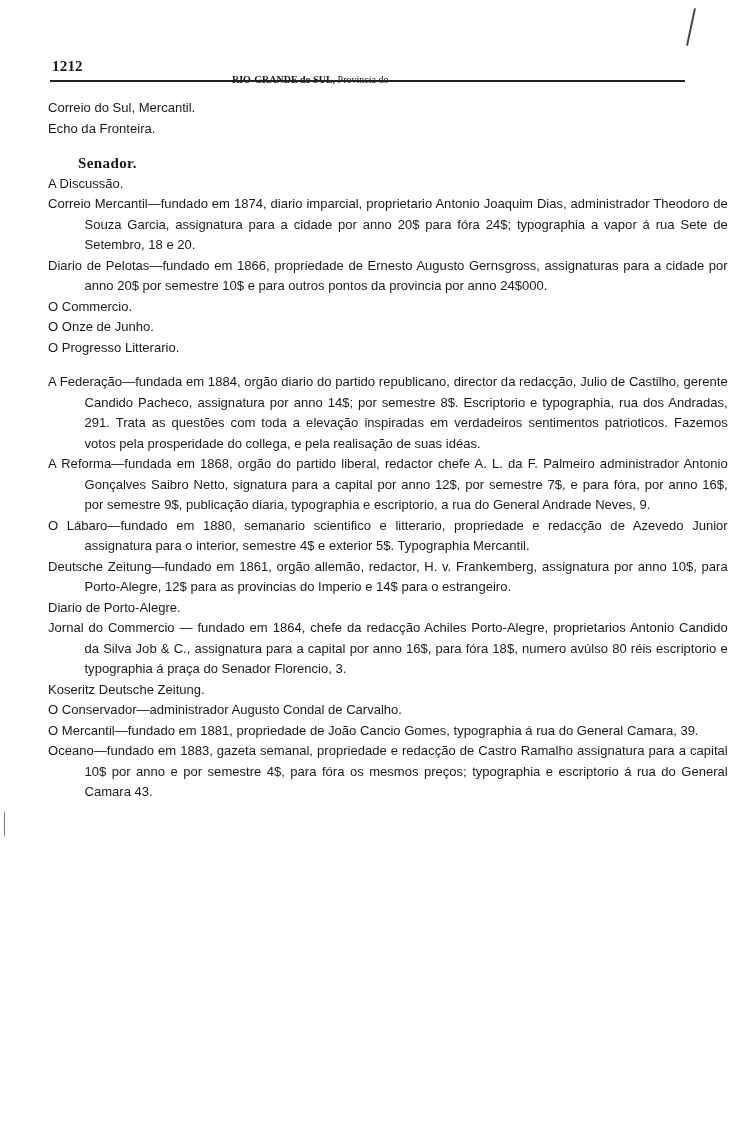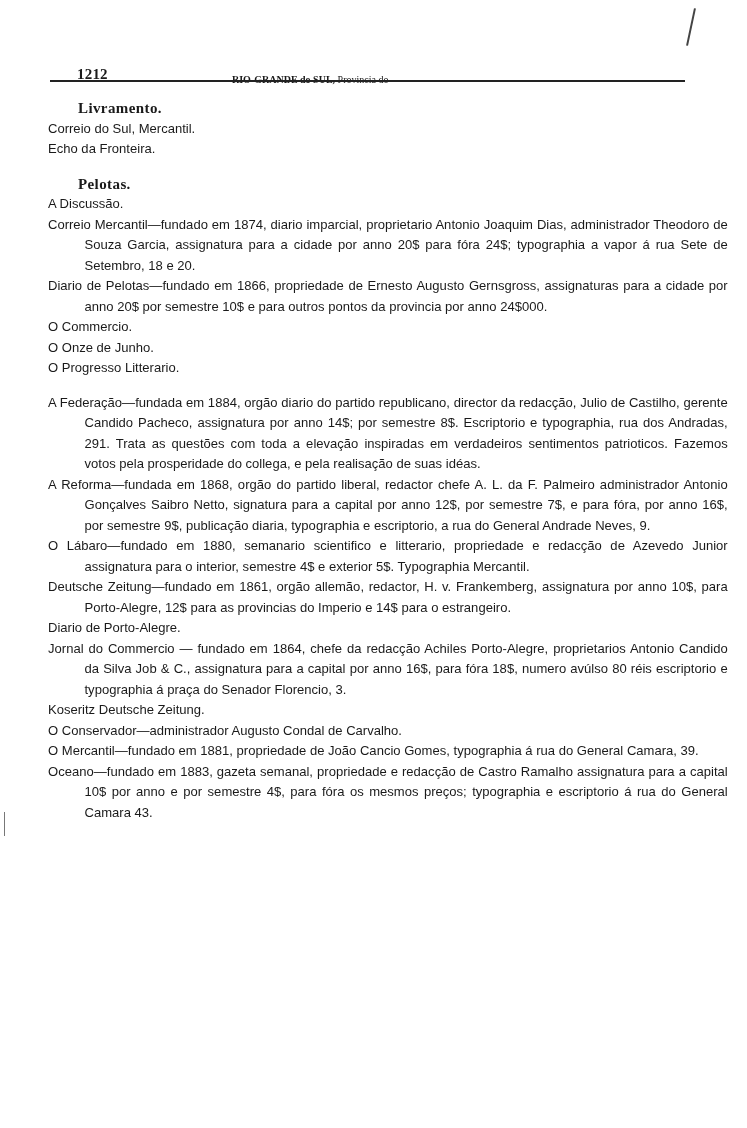--- a/index.html
+++ b/index.html
@@ -6,21 +6,21 @@
   body {
     width: 747px; height: 1128px; background: #ffffff; position: relative; overflow: hidden;
     font-family: "Liberation Sans Narrow", "Liberation Sans", sans-serif;
     color: #1a1a1a;
   }
   .page { position: absolute; left: 0; top: 0; width: 747px; height: 1128px; }
   .header {
     position: absolute; left: 52px; top: 58px; width: 630px; height: 22px;
     font-family: "Liberation Serif", serif;
   }
-  .page-num { position: absolute; left: 0; top: 8px; font-size: 15px; font-weight: bold; letter-spacing: 0.2px; margin-left: 25px; }
+  .page-num { position: absolute; left: 0; top: 0; font-size: 15px; font-weight: bold; letter-spacing: 0.2px; }
   .running-title { position: absolute; left: 180px; top: 16px; font-size: 10px; white-space: nowrap; }
   .running-title b { font-weight: bold; }
   .rule { position: absolute; left: 50px; top: 80px; width: 635px; height: 2px; background: #222; }
   .stray-mark { position: absolute; left: 690px; top: 8px; width: 2px; height: 38px; background:#444; transform: rotate(12deg); }
   .margin-mark { position: absolute; left: 4px; top: 812px; width: 1px; height: 24px; background:#777; }
 
   .content { position: absolute; left: 48px; top: 98px; width: 650px; font-size: 13.6px; line-height: 20.5px; }
   .section-title {
     font-family: "Liberation Serif", serif; font-weight: bold; font-size: 15px;
     margin-left: 30px; letter-spacing: 0.4px;
@@ -36,27 +36,26 @@
   <div class="margin-mark"></div>
 
   <div class="header">
     <span class="page-num">1212</span>
     <span class="running-title"><b>RIO-GRANDE do SUL,</b><span> Provincia do</span></span>
   </div>
   <div class="rule"></div>
 
   <div class="content">
 
-    <div class="section-title">Livramento.</div>
     <p class="entry">Correio do Sul, Mercantil.</p>
     <p class="entry">Echo da Fronteira.</p>
 
     <div class="gap"></div>
 
-    <div class="section-title">Pelotas.</div>
+    <div class="section-title">Senador.</div>
     <p class="entry">A Discussão.</p>
     <p class="entry">Correio Mercantil—fundado em 1874, diario imparcial, proprietario Antonio Joaquim Dias, administrador Theodoro de Souza Garcia, assignatura para a cidade por anno 20$ para fóra 24$; typographia a vapor á rua Sete de Setembro, 18 e 20.</p>
     <p class="entry">Diario de Pelotas—fundado em 1866, propriedade de Ernesto Augusto Gernsgross, assignaturas para a cidade por anno 20$ por semestre 10$ e para outros pontos da provincia por anno 24$000.</p>
     <p class="entry">O Commercio.</p>
     <p class="entry">O Onze de Junho.</p>
     <p class="entry">O Progresso Litterario.</p>
 
     <div class="gap"></div>
 
     <p class="entry">A Federação—fundada em 1884, orgão diario do partido republicano, director da redacção, Julio de Castilho, gerente Candido Pacheco, assignatura por anno 14$; por semestre 8$. Escriptorio e typographia, rua dos Andradas, 291. Trata as questões com toda a elevação inspiradas em verdadeiros sentimentos patrioticos. Fazemos votos pela prosperidade do collega, e pela realisação de suas idéas.</p>

